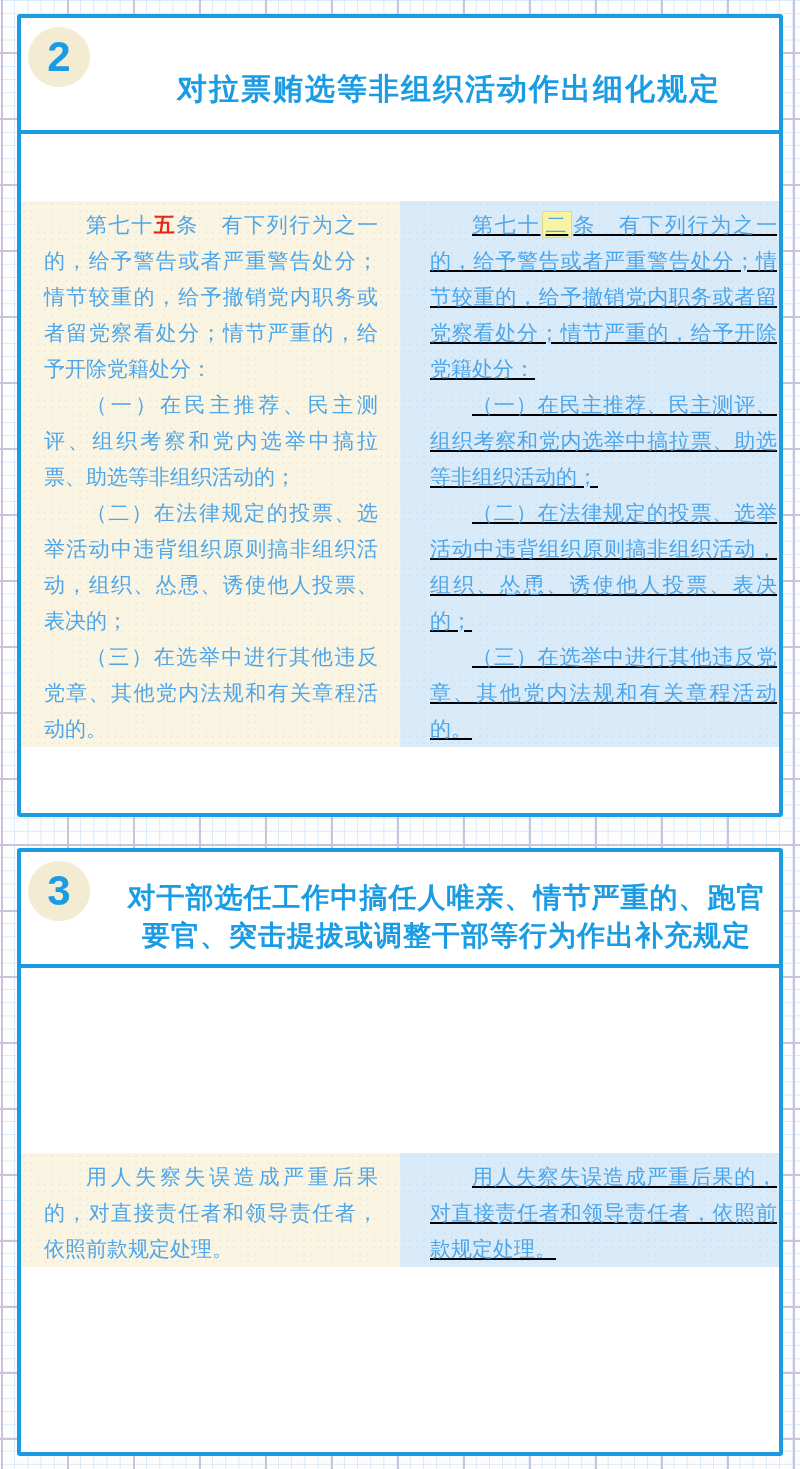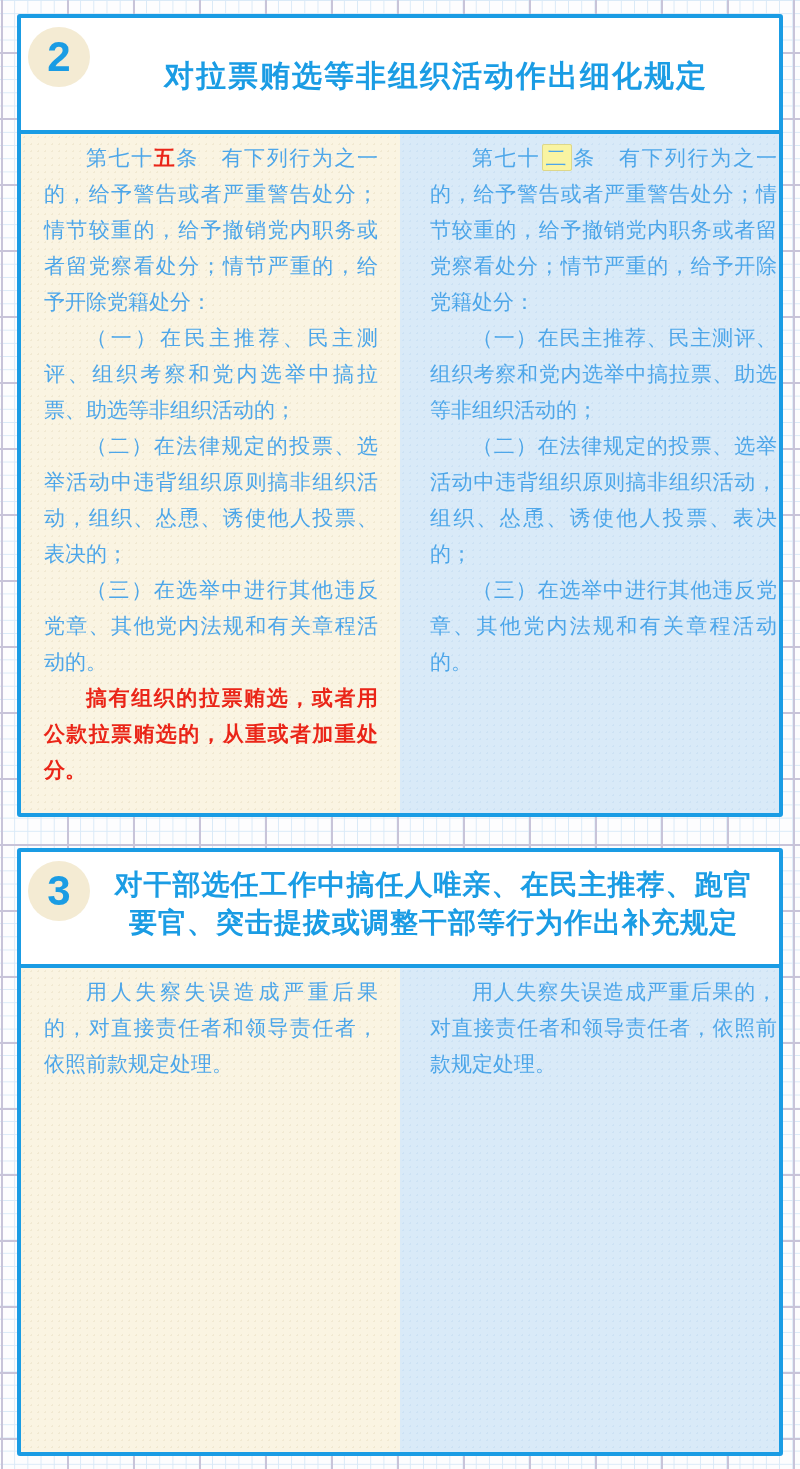--- a/index.html
+++ b/index.html
@@ -32,38 +32,39 @@
   }
   .badge{
     position:absolute;left:7px;top:9px;width:62px;height:60px;
     border-radius:50%;background:#f4ebd3;
     display:flex;align-items:center;justify-content:center;
   }
   .badge span{
     color:#1a9ce4;font-size:42px;font-weight:bold;line-height:1;
   }
   .card-title{
-    position:absolute;margin:0;left:90px;width:650px;text-align:center;
+    position:absolute;margin:13px;left:90px;width:650px;text-align:center;
     color:#1a9ce4;font-weight:bold;
   }
   .card-1 .card-title{top:40px;font-size:30px;letter-spacing:2px;line-height:36px;}
   .card-2 .card-title{top:14px;font-size:28px;letter-spacing:1px;line-height:38px;left:85px;width:655px;}
-  .card-columns{flex:1;display:flex;}
+  .card-columns{flex:1;display:flex;align-items:center;}
   .col{width:50%;box-sizing:border-box;}
   .col-new{
     background:#faf4e2;
     background-image:radial-gradient(#f1e9d2 1px,transparent 1px);
     background-size:7px 7px;
     padding:6px 22px 0 23px;
   }
   .col-old{
     background:#d9eaf8;
     background-image:radial-gradient(#cde2f4 1px,transparent 1px);
     background-size:7px 7px;
     padding:6px 2px 0 30px;
+    text-decoration:underline;
   }
   .col-text p{
     margin:0;text-indent:2em;
     font-size:21px;line-height:36px;font-weight:500;
     color:#4da6e9;
     text-align:justify;
   }
   .run-red{color:#ea2518;font-weight:bold;}
   .run-hl{
     background:#f9f4a2;border:1px solid #ddd78a;border-radius:2px;
@@ -82,40 +83,39 @@
       </div>
       <h2 class="card-title">对拉票贿选等非组织活动作出细化规定</h2>
     </div>
     <div class="card-columns">
       <div class="col col-new">
         <div class="col-text">
             <p><span>第七十</span><span class="run-red">五</span><span>条　有下列行为之一的，给予警告或者严重警告处分；情节较重的，给予撤销党内职务或者留党察看处分；情节严重的，给予开除党籍处分：</span></p>
             <p><span>（一）在民主推荐、民主测评、组织考察和党内选举中搞拉票、助选等非组织活动的；</span></p>
             <p><span>（二）在法律规定的投票、选举活动中违背组织原则搞非组织活动，组织、怂恿、诱使他人投票、表决的；</span></p>
             <p><span>（三）在选举中进行其他违反党章、其他党内法规和有关章程活动的。</span></p>
-            <p><span class="run-red">搞有组织的拉票贿选，或者用公款拉票贿选的，从重或者加重处分。</span></p>
           </div>
       </div>
       <div class="col col-old">
         <div class="col-text">
             <p><span>第七十</span><span class="run-hl">二</span><span>条　有下列行为之一的，给予警告或者严重警告处分；情节较重的，给予撤销党内职务或者留党察看处分；情节严重的，给予开除党籍处分：</span></p>
             <p><span>（一）在民主推荐、民主测评、组织考察和党内选举中搞拉票、助选等非组织活动的；</span></p>
             <p><span>（二）在法律规定的投票、选举活动中违背组织原则搞非组织活动，组织、怂恿、诱使他人投票、表决的；</span></p>
             <p><span>（三）在选举中进行其他违反党章、其他党内法规和有关章程活动的。</span></p>
           </div>
       </div>
     </div>
   </section>
 
   <section class="card card-2">
     <div class="card-header">
       <div class="badge">
         <span>3</span>
       </div>
-      <h2 class="card-title">对干部选任工作中搞任人唯亲、在民主推荐、跑官要官、突击提拔或调整干部等行为作出补充规定</h2>
+      <h2 class="card-title">对干部选任工作中搞任人唯亲、情节严重的、跑官要官、突击提拔或调整干部等行为作出补充规定</h2>
     </div>
     <div class="card-columns">
       <div class="col col-new">
         <div class="col-text">
             <p><span>用人失察失误造成严重后果的，对直接责任者和领导责任者，依照前款规定处理。</span></p>
           </div>
       </div>
       <div class="col col-old">
         <div class="col-text">
             <p><span>用人失察失误造成严重后果的，对直接责任者和领导责任者，依照前款规定处理。</span></p>

